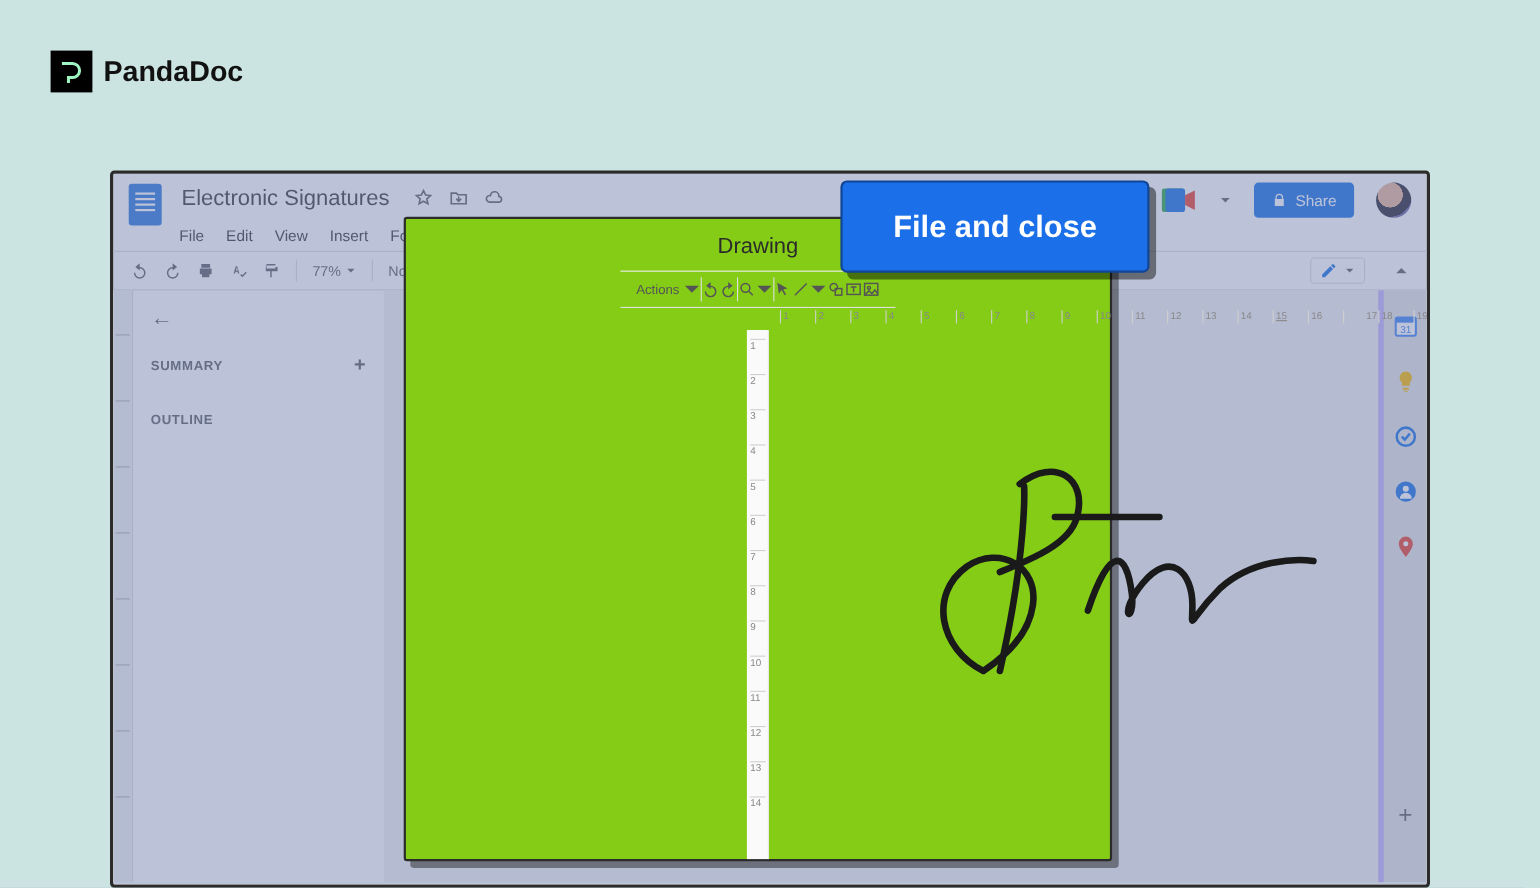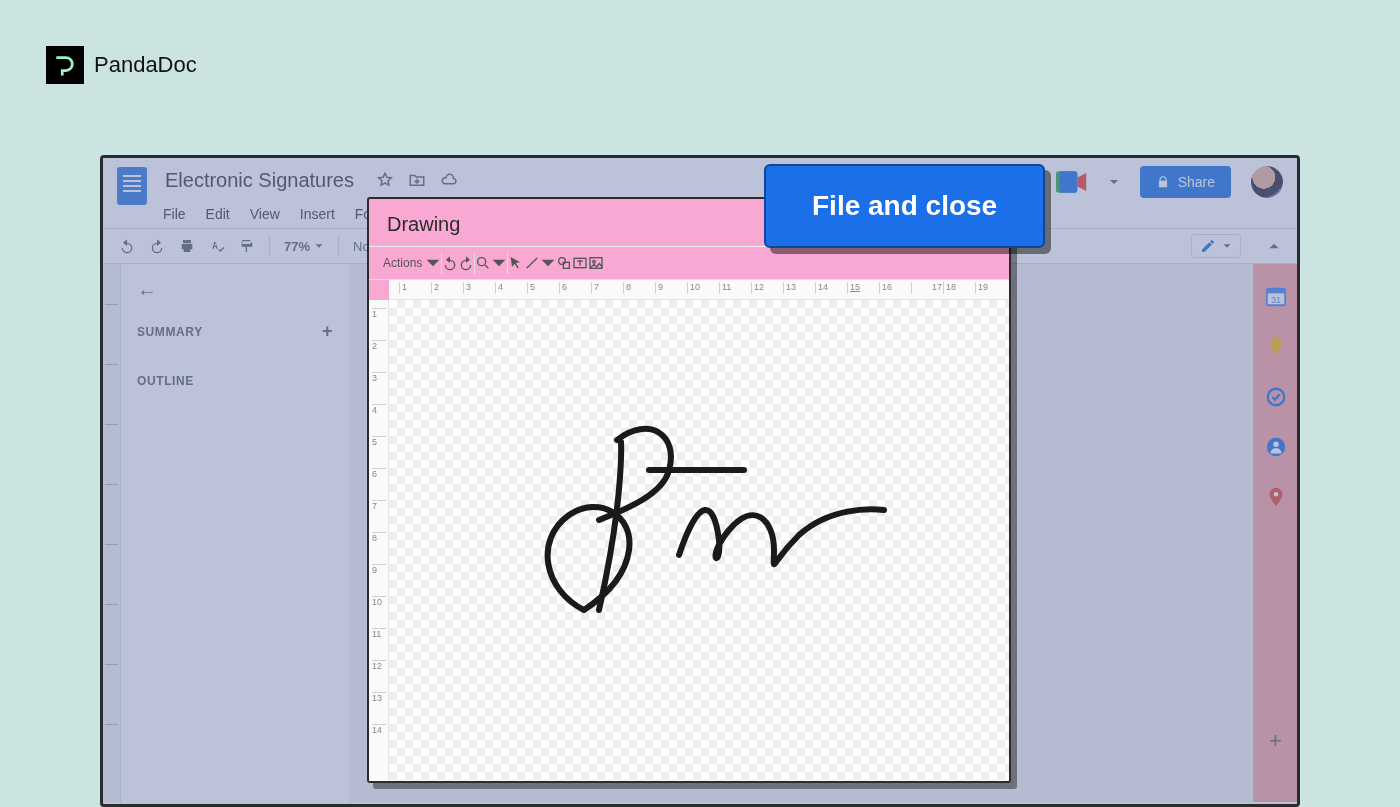--- a/index.html
+++ b/index.html
@@ -17,21 +17,21 @@
   position: absolute;
   top: 46px; left: 46px;
   display: flex; align-items: center; gap: 10px;
 }
 .brand-mark {
   width: 38px; height: 38px;
   background: #000;
   display: flex; align-items: center; justify-content: center;
 }
 .brand-mark svg { width: 22px; height: 22px; }
-.brand-name { font-size: 22px; font-weight: 400; color: #111; }
+.brand-name { font-size: 26px; font-weight: 700; color: #111; }
 
 
 .app {
   position: absolute;
   top: 155px; left: 100px;
   width: 1200px; height: 652px;
   border: 3px solid #2b2b2b;
   border-radius: 4px;
   background: #fff;
   overflow: hidden;
@@ -87,21 +87,21 @@
 
 .toolbar {
   height: 36px;
   border-top:1px solid #dadce0;
   border-bottom:1px solid #dadce0;
   display:flex; align-items:center;
   padding: 0 16px; gap:14px;
   color:#5f6368; font-size:13px;
 }
 .toolbar .sep { width:1px; height:20px; background:#dadce0; }
-.zoom { display:flex; align-items:center; gap:4px;font-weight:bold; }
+.zoom { display:flex; align-items:center; gap:4px; }
 .edit-pill {
   margin-left:auto;
   display:flex; align-items:center; gap:6px;
   border:1px solid #dadce0; border-radius:4px;
   padding:3px 8px;
 }
 .chev-up { margin-left:12px; }
 
 
 .body { display:flex; height: calc(100% - 44px - 28px - 36px); }
@@ -113,38 +113,38 @@
 .outline-panel .back { font-size:20px; color:#5f6368; margin-bottom: 20px; display:inline-block; }
 .outline-panel .summary-row { display:flex; justify-content:space-between; align-items:center; font-weight:600; letter-spacing:0.6px; }
 .outline-title { margin-top: 32px; font-weight:700; letter-spacing:0.6px; }
 .outline-empty { margin-top: 14px; line-height:1.5; font-size:13px; }
 
 .page-area { flex:1; background:#f3f3f3; }
 
 
 .right-rail {
   width: 44px;
-  background:#fca5a5;
-  border-left:1px solid #c4b5fd;
+  background:#e5e5e5;
+  border-left:5px solid #c4b5fd;
   display:flex; flex-direction:column; align-items:center;
   padding-top: 22px; gap: 28px;
 }
 .rail-icon { width:22px; height:22px; }
 
 
 .drawing {
   position:absolute;
   top: 39px; left: 264px;
   width: 644px; height: 586px;
-  background:#f9a8d4;
+  background:#84cc16;
   border:2px solid #2b2b2b;
   border-radius:3px;
   box-shadow: 6px 6px 0 rgba(0,0,0,0.4);
   z-index: 20;
-  display:flex; flex-direction:column;
+  display:flex; flex-direction:column;align-items:center;
 }
 .drawing-title { font-size:20px; color:#2b2b2b; padding: 14px 18px 10px 18px; font-weight:400; }
 .drawing-toolbar {
   height:34px;
   border-top:1px solid #f0f0f0;
   border-bottom:1px solid #e0e0e0;
   display:flex; align-items:center; gap:0;
   padding:0 14px; color:#555; font-size:12px;
 }
 .drawing-toolbar .dsep { width:1px; height:22px; background:#e0e0e0; }

